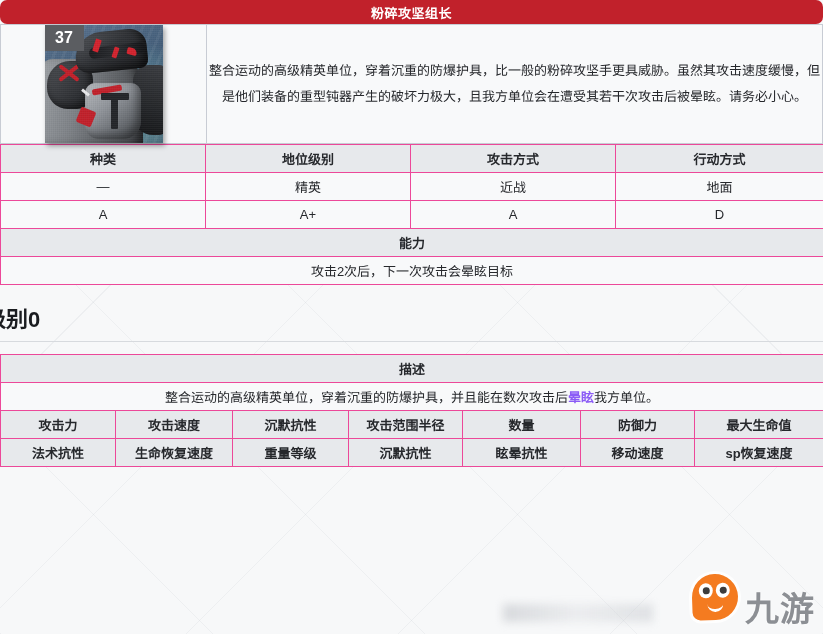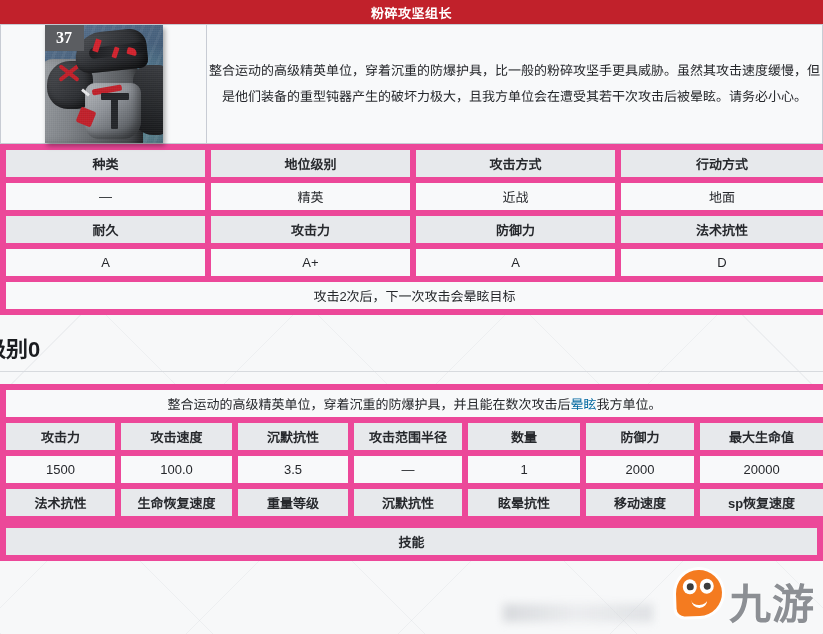--- a/index.html
+++ b/index.html
@@ -38,31 +38,32 @@
   .title-bar {
     height: 24px;
     background: #c1212b;
     color: #ffffff;
     font-size: 13px;
     font-weight: bold;
     display: flex;
     align-items: center;
     justify-content: center;
     letter-spacing: .5px;
+    border-radius: 7px;
   }
 
   
   .tbl {
     width: 823px;
     border-collapse: collapse;
     table-layout: fixed;
     background: #f8f9fa;
   }
   .tbl td, .tbl th {
-    border: 6px solid #ec4899;
+    border: 1px solid #ec4899;
     text-align: center;
     vertical-align: middle;
     font-weight: normal;
     font-size: 13px;
     padding: 0;
     height: 27px;
     color: #26282c;
   }
   .hdr td, .hdr th {
     background: #e7e9ec;
@@ -214,21 +215,21 @@
     height: 26px;
     background: #5b5d61;
     color: #ffffff;
     font-size: 16px;
     font-weight: bold;
     display: flex;
     align-items: center;
     justify-content: center;
     padding: 0 3px;
     z-index: 3;
-    font-family: Liberation Serif, serif;
+    font-family: Liberation Sans, sans-serif;
   }
 
   .desc-cell {
     padding: 10px 18px;
     font-size: 13px;
     line-height: 26px;
     text-align: center;
     color: #26282c;
   }
 
@@ -243,21 +244,21 @@
     padding-left: 0;
     margin-left: -16px;
     border-bottom: 1px solid #d7dade;
     background: transparent;
     letter-spacing: 0;
   }
 
   .spacer-8  { height: 8px; }
   .spacer-12 { height: 12px; }
 
-  .hl-cyan { color: #0369a1; }
+  .hl-cyan { color: #8b5cf6; font-weight: bold; }
 
   
   .col-a { width: 115px; }
   .col-b { width: 117px; }
   .col-c { width: 116px; }
 
   
   .s1 { width: 115px; }
   .s2 { width: 117px; }
   .s3 { width: 116px; }
@@ -312,21 +313,21 @@
     border-radius: 50%;
   }
   .wm-mouth {
     position: absolute;
     left: 15px; top: 27px;
     width: 16px; height: 8px;
     border-bottom: 3px solid #ffffff;
     border-radius: 0 0 16px 16px;
   }
   .wm-text {
-    font-size: 42px;
+    font-size: 34px;
     font-weight: bold;
     color: #8c8f94;
     line-height: 1;
     text-shadow: 0 0 3px rgba(255,255,255,.9);
     letter-spacing: 1px;
     margin-top: 24px;
   }
   .wm-blur {
     position: absolute;
     right: 170px;
@@ -396,31 +397,28 @@
       <th>地位级别</th>
       <th>攻击方式</th>
       <th>行动方式</th>
     </tr>
     <tr class="val">
       <td>—</td>
       <td>精英</td>
       <td>近战</td>
       <td>地面</td>
     </tr>
-    <tr class="hdr">
-      <th>耐久</th>
-      <th>攻击力</th>
-      <th>防御力</th>
-      <th>法术抗性</th>
-    </tr>
     <tr class="val">
       <td>A</td>
       <td>A+</td>
       <td>A</td>
       <td>D</td>
+    </tr>
+    <tr class="hdr">
+      <th colspan="4">能力</th>
     </tr>
     <tr class="val">
       <td colspan="4">攻击2次后，下一次攻击会晕眩目标</td>
     </tr>
   </tbody>
     </table>
 
   <div class="spacer-8"></div>
 
   <div class="section-head">级别0</div>
@@ -431,42 +429,36 @@
     <colgroup>
       <col class="s1">
         <col class="s2">
         <col class="s3">
         <col class="s4">
       <col class="s5">
         <col class="s6">
         <col class="s7">
     </colgroup>
     <tbody>
+        <tr class="hdr">
+      <th colspan="7">描述</th>
+    </tr>
     <tr class="val">
       <td colspan="7"><span>整合运动的高级精英单位，穿着沉重的防爆护具，并且能在数次攻击后</span><span class="hl-cyan">晕眩</span><span>我方单位。</span></td>
     </tr>
 
     <tr class="hdr">
       <th>攻击力</th>
       <th>攻击速度</th>
       <th>沉默抗性</th>
       <th>攻击范围半径</th>
       <th>数量</th>
       <th>防御力</th>
       <th>最大生命值</th>
     </tr>
-    <tr class="val">
-      <td>1500</td>
-      <td>100.0</td>
-      <td>3.5</td>
-      <td>—</td>
-      <td>1</td>
-      <td>2000</td>
-      <td>20000</td>
-    </tr>
 
     <tr class="hdr">
       <th>法术抗性</th>
       <th>生命恢复速度</th>
       <th>重量等级</th>
       <th>沉默抗性</th>
       <th>眩晕抗性</th>
       <th>移动速度</th>
       <th>sp恢复速度</th>
     </tr>
@@ -474,23 +466,20 @@
     </table>
 
   <table class="tbl">
     <colgroup>
       <col class="col-a">
         <col class="col-b">
         <col class="col-c">
         <col>
     </colgroup>
     <tbody>
-        <tr class="hdr">
-      <th colspan="4">技能</th>
-    </tr>
   </tbody>
     </table>
 
 </div>
 
 <div class="wm-blur"></div>
 <div class="watermark">
   <div class="wm-blob">
     <div class="wm-eye l"></div>
     <div class="wm-eye r"></div>

